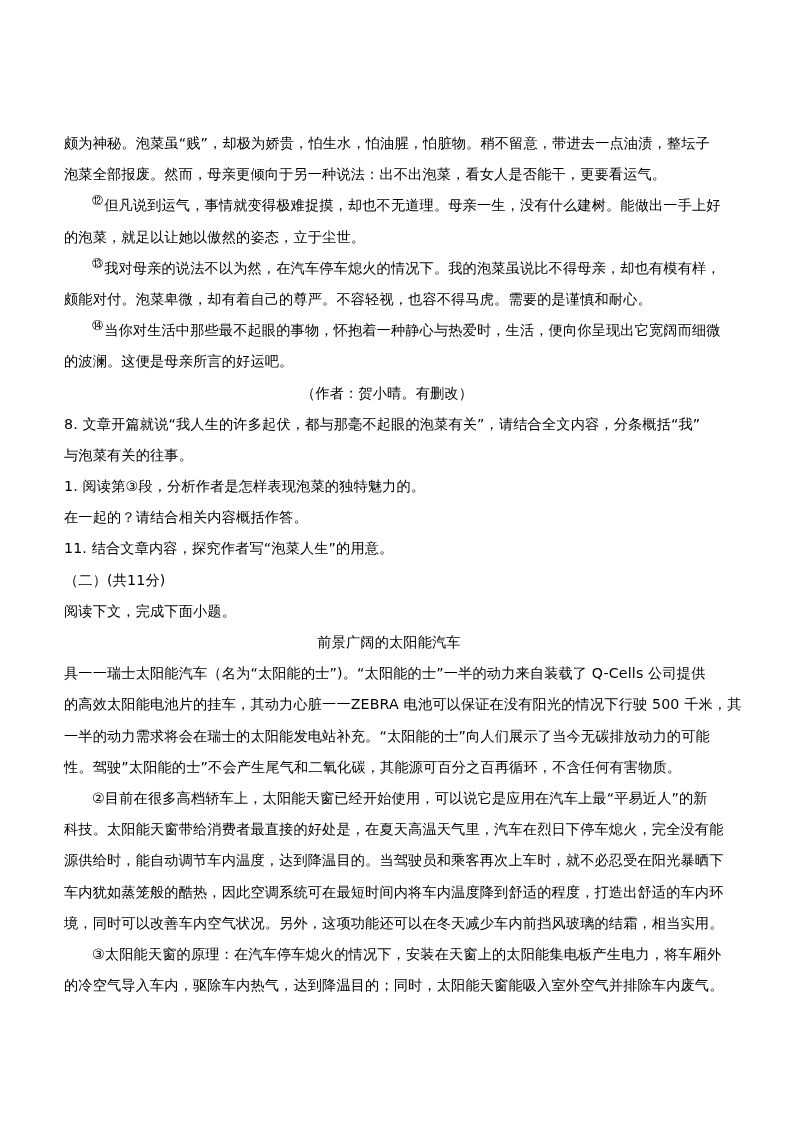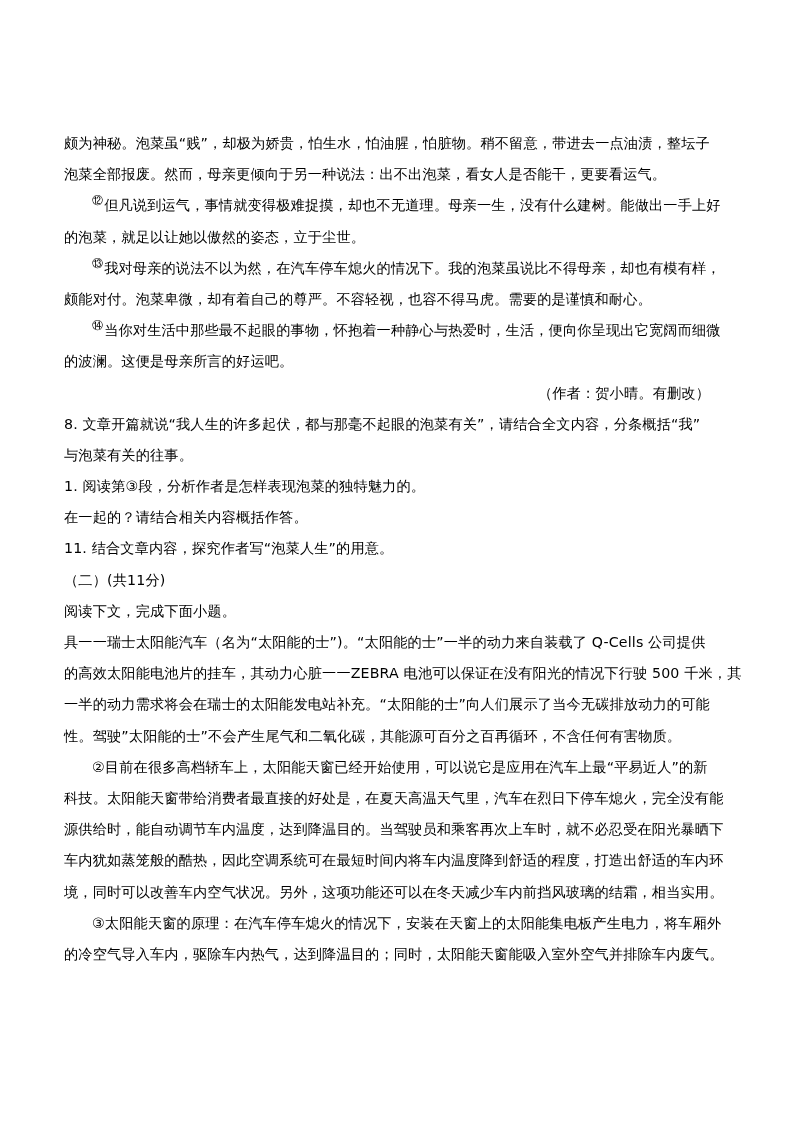--- a/index.html
+++ b/index.html
@@ -32,21 +32,21 @@
     .indent {
       padding-left: 28px;
     }
     .num {
       font-size: 11px;
       position: relative;
       top: -6px;
       margin-right: 1px;
     }
     .right {
-      text-align: right;
+      text-align: center;
       padding-right: 4px;
     }
     .center {
       text-align: center;
     }
     .bold {
       font-weight: normal;
     }
     .q-line {
       font-size: 14.2px;
@@ -96,20 +96,21 @@
     <div>
       <div class="line q-line">在一起的？请结合相关内容概括作答。</div>
     </div>
     <div>
       <div class="line q-line">11. 结合文章内容，探究作者写“泡菜人生”的用意。</div>
     </div>
   </div>
 
   <div class="line bold">（二）(共11分)</div>
   <div class="line">阅读下文，完成下面小题。</div>
+  <div class="line center">前景广阔的太阳能汽车</div>
 
   <div>
     <div class="line">具一一瑞士太阳能汽车（名为“太阳能的士”)。“太阳能的士”一半的动力来自装载了 Q-Cells 公司提供</div>
     <div class="line">的高效太阳能电池片的挂车，其动力心脏一一ZEBRA 电池可以保证在没有阳光的情况下行驶 500 千米，其</div>
     <div class="line">一半的动力需求将会在瑞士的太阳能发电站补充。“太阳能的士”向人们展示了当今无碳排放动力的可能</div>
     <div class="line">性。驾驶”太阳能的士”不会产生尾气和二氧化碳，其能源可百分之百再循环，不含任何有害物质。</div>
   </div>
 
   <div>
     <div class="line indent">②目前在很多高档轿车上，太阳能天窗已经开始使用，可以说它是应用在汽车上最“平易近人”的新</div>

